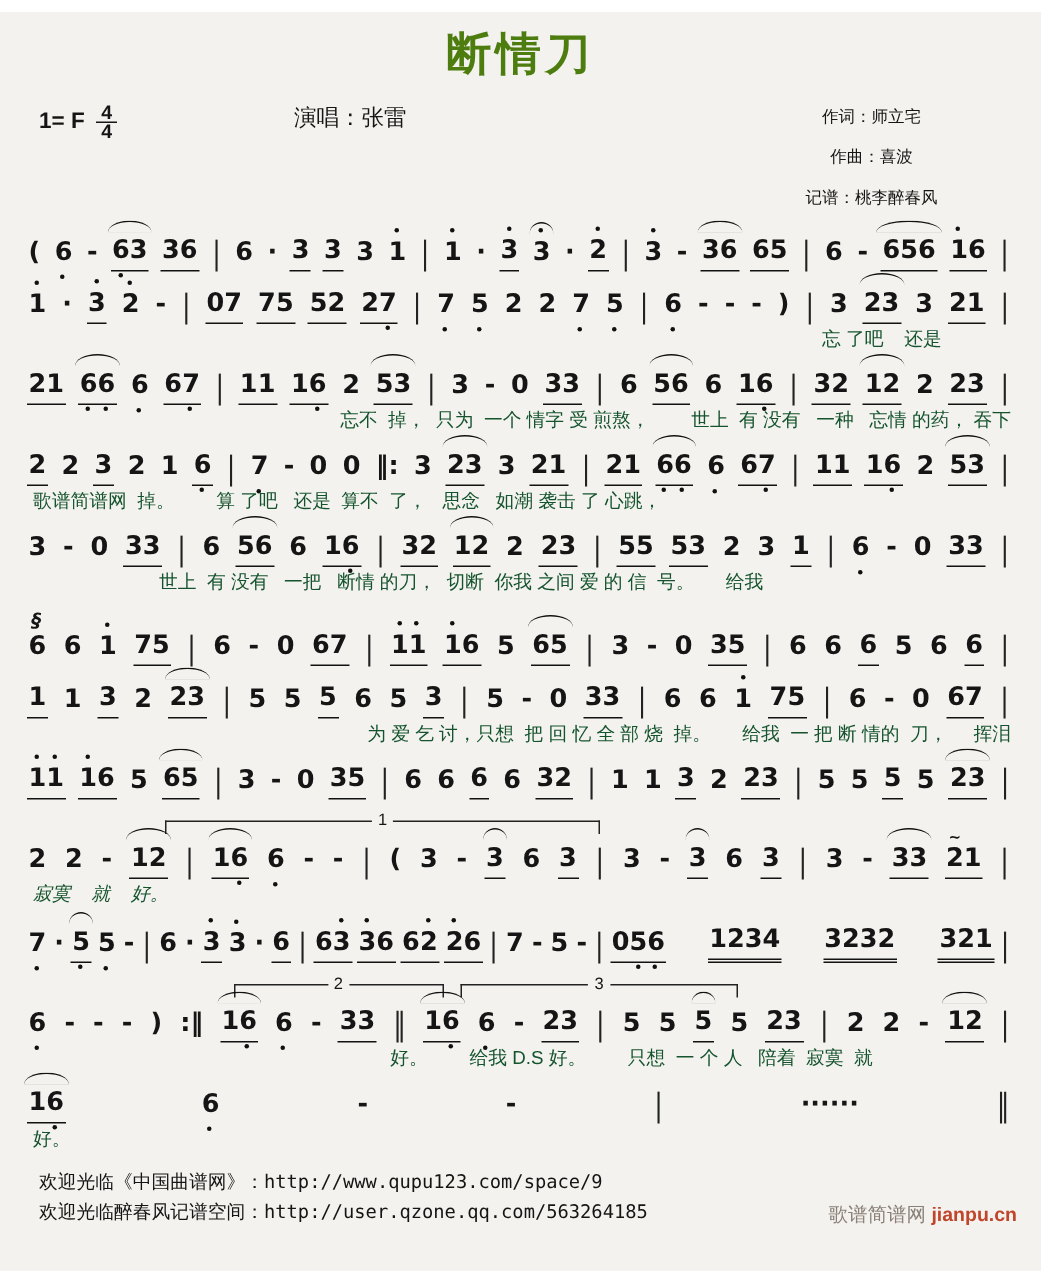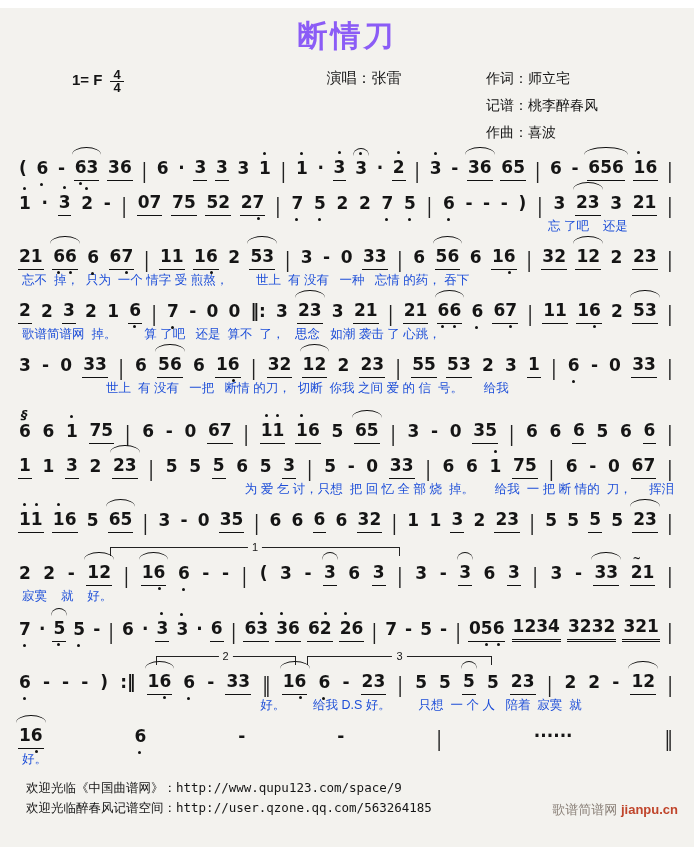--- a/index.html
+++ b/index.html
@@ -1,70 +1,70 @@
 <!DOCTYPE html>
 <html><head>
 <meta charset="utf-8">
 <style>
   html,body{margin:0;padding:0;}
   .page{position:relative;width:694px;height:847px;background:#f3f2ee;overflow:hidden;
         font-family:"Liberation Sans","DejaVu Sans",sans-serif;color:#151515;}
   .topstrip{position:absolute;top:0;left:0;right:0;height:8px;background:#ffffff;}
-  .title{margin-top:16px;text-align:center;font-size:30px;font-weight:700;letter-spacing:3px;color:#8b5cf6;}
+  .title{margin-top:16px;text-align:center;font-size:30px;font-weight:700;letter-spacing:3px;color:#4d7c0f;}
   .meta{display:flex;align-items:flex-start;margin-top:8px;padding:0 18px 0 26px;}
-  .key{width:170px;font-size:15px;font-weight:700;padding-top:4px;white-space:nowrap;margin-left:46px;}
+  .key{width:170px;font-size:15px;font-weight:700;padding-top:4px;white-space:nowrap;}
   .ts{display:inline-block;vertical-align:middle;margin-left:8px;text-align:center;line-height:12px;font-size:13px;}
   .ts i{display:block;font-style:normal;font-weight:700;padding:0 3px;}
   .ts i:first-child{border-bottom:1.5px solid #151515;}
-  .singer{flex:1;text-align:center;font-size:15px;padding-top:4px;}
-  .credits{width:190px;font-size:14px;line-height:27px;white-space:nowrap;}
+  .singer{flex:1;font-size:15px;padding-top:4px;}
+  .credits{width:190px;font-size:11px;line-height:27px;white-space:nowrap;text-align:center;}
   .score{padding:10px 20px 0 18px;}
   .system{position:relative;margin-bottom:10px;}
   .system.pad-volta{padding-top:18px;}
   .system.pad-segno{padding-top:12px;}
   .notes{position:relative;display:flex;justify-content:space-between;align-items:flex-end;
          font-family:"DejaVu Sans",sans-serif;font-weight:700;font-size:17px;line-height:22px;}
   .tok{position:relative;padding:0 1px 2px;white-space:nowrap;}
   .tok.u1{border-bottom:1.5px solid #111;}
-  .tok.u2{border-bottom:3px double #111;}
+  .tok.u2{border-bottom:3px double #111;margin-left:24px;}
   .tok.bar{font-weight:400;transform:scaleY(1.25);color:#222;padding-bottom:0;}
   .ch{position:relative;display:inline-block;}
   .ch i{font-style:normal;}
   .da{position:absolute;left:50%;top:-5px;width:3px;height:3px;margin-left:-2px;background:#111;border-radius:50%;}
   .db{position:absolute;left:50%;bottom:-7px;width:3px;height:3px;margin-left:-2px;background:#111;border-radius:50%;}
   .tl{position:absolute;left:50%;top:-13px;transform:translateX(-50%);font-size:10px;font-weight:700;}
   .arc{position:absolute;left:-8%;right:-8%;top:-9px;height:7px;border-top:1.5px solid #111;
        border-radius:50% 50% 0 0 / 100% 100% 0 0;}
   .segno{position:absolute;top:-15px;left:3px;font-size:13px;font-style:italic;font-weight:700;}
   .volta{position:absolute;top:4px;height:8px;border:1px solid #222;border-bottom:none;}
   .volta b{position:absolute;top:-8px;left:50%;transform:translateX(-50%);
            background:#f3f2ee;padding:0 4px;font-weight:400;font-size:11px;line-height:14px;}
-  .lyrics{margin-top:2px;font-size:12.5px;line-height:17px;height:17px;white-space:pre;color:#1d4ed8;overflow:hidden;}
+  .lyrics{margin-top:2px;font-size:12.5px;line-height:17px;height:17px;white-space:pre;color:#14532d;overflow:hidden;}
   .footer{position:relative;margin-top:6px;padding:0 18px 0 26px;font-size:13px;line-height:20px;}
   .footer .url{font-family:"DejaVu Sans Mono","Liberation Mono",monospace,sans-serif;font-size:12.5px;}
   .wm{position:absolute;right:16px;bottom:-2px;font-size:13px;color:#8a8078;}
   .wm b{color:#c0452b;font-weight:700;}
 </style>
 </head>
 <body>
 
 <div class="page">
   <div class="topstrip"></div>
 
   <div class="title">断情刀</div>
 
   <div class="meta">
     <div class="key">
       <span>1= F</span><span class="ts"><i>4</i><i>4</i></span>
     </div>
     <div class="singer">演唱：张雷</div>
     <div class="credits">
       <div>作词：师立宅</div>
+      <div>作曲：喜波</div>
       <div>记谱：桃李醉春风</div>
-      <div>作曲：喜波</div>
     </div>
   </div>
 
   <div class="score">
       <div class="system">
         <div class="notes">
           <span class="tok"><span class="ch">(</span></span>
           <span class="tok"><span class="ch">6<i class="db"></i></span></span>
           <span class="tok"><span class="ch">-</span></span>
           <span class="tok u1"><i class="arc"></i><span class="ch">6<i class="db"></i></span><span class="ch">3</span></span>
@@ -151,21 +151,21 @@
           <span class="tok u1"><i class="arc"></i><span class="ch">5</span><span class="ch">6</span></span>
           <span class="tok"><span class="ch">6</span></span>
           <span class="tok u1"><span class="ch">1</span><span class="ch">6<i class="db"></i></span></span>
           <span class="tok bar">|</span>
           <span class="tok u1"><span class="ch">3</span><span class="ch">2</span></span>
           <span class="tok u1"><i class="arc"></i><span class="ch">1</span><span class="ch">2</span></span>
           <span class="tok"><span class="ch">2</span></span>
           <span class="tok u1"><span class="ch">2</span><span class="ch">3</span></span>
           <span class="tok bar">|</span>
         </div>
-        <div class="lyrics" style="padding-left: 4px;">忘不  掉，  只为  一个 情字 受 煎熬，        世上  有 没有   一种   忘情 的药， 吞下</div>
+        <div class="lyrics" style="padding-left: 4px; text-align: right;">忘不  掉，  只为  一个 情字 受 煎熬，        世上  有 没有   一种   忘情 的药， 吞下</div>
       </div>
       <div class="system">
         <div class="notes">
           <span class="tok u1"><span class="ch">2</span></span>
           <span class="tok"><span class="ch">2</span></span>
           <span class="tok u1"><span class="ch">3</span></span>
           <span class="tok"><span class="ch">2</span></span>
           <span class="tok"><span class="ch">1</span></span>
           <span class="tok u1"><span class="ch">6<i class="db"></i></span></span>
           <span class="tok bar">|</span>
@@ -347,21 +347,21 @@
           <span class="tok u1"><i class="arc"></i><span class="ch">3</span></span>
           <span class="tok"><span class="ch">6</span></span>
           <span class="tok u1"><span class="ch">3</span></span>
           <span class="tok bar">|</span>
           <span class="tok"><span class="ch">3</span></span>
           <span class="tok"><span class="ch">-</span></span>
           <span class="tok u1"><i class="arc"></i><span class="ch">3</span><span class="ch">3</span></span>
           <span class="tok u1"><span class="ch">2<i class="tl">~</i></span><span class="ch">1</span></span>
           <span class="tok bar">|</span>
         </div>
-        <div class="lyrics" style="padding-left: 4px;">寂寞    就    好。</div>
+        <div class="lyrics" style="padding-left: 4px; font-style: italic;">寂寞    就    好。</div>
       </div>
       <div class="system">
         <div class="notes">
           <span class="tok"><span class="ch">7<i class="db"></i></span></span>
           <span class="tok"><span class="ch">·</span></span>
           <span class="tok u1"><i class="arc"></i><span class="ch">5<i class="db"></i></span></span>
           <span class="tok"><span class="ch">5<i class="db"></i></span></span>
           <span class="tok"><span class="ch">-</span></span>
           <span class="tok bar">|</span>
           <span class="tok"><span class="ch">6</span></span>

